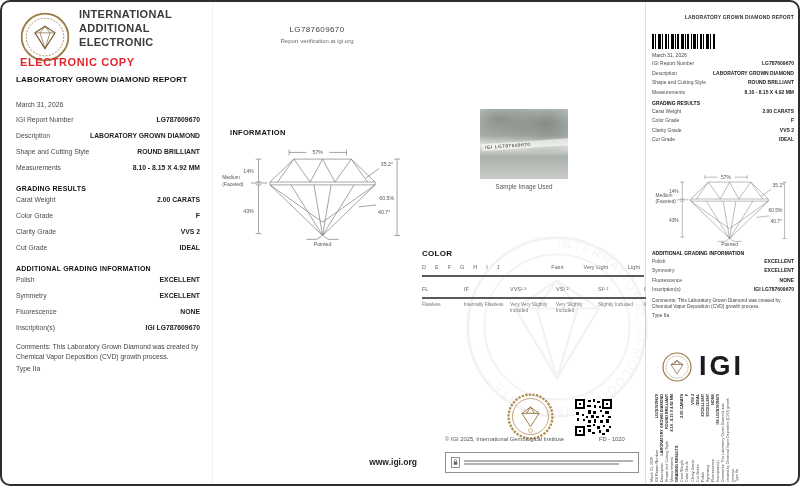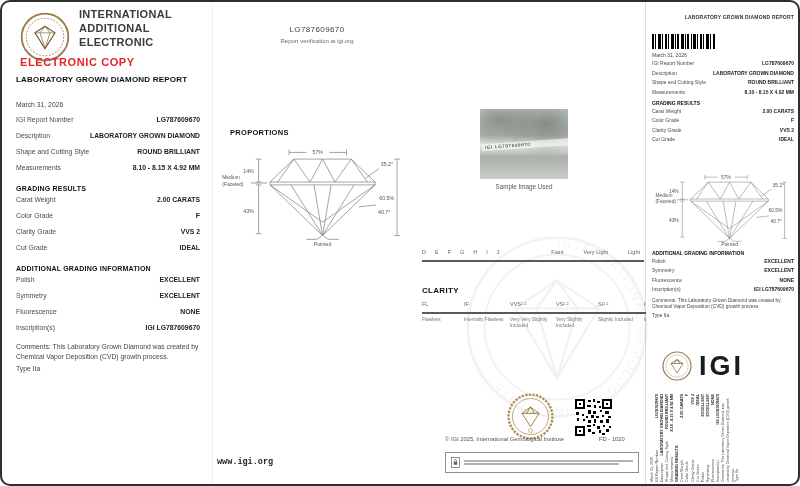--- a/index.html
+++ b/index.html
@@ -23,21 +23,21 @@
   .row .val { font-weight:bold; color:#222; text-align:right; }
   .sec-h { font-size:7px; font-weight:bold; color:#111; height:16px; display:flex; align-items:center; letter-spacing:.2px; }
   .comments { font-size:6.8px; line-height:1.45; color:#444; margin-top:2px; }
 
   
   .mid-head { left:215px; top:23px; width:200px; text-align:center; }
   .mid-num  { font-size:8px; color:#3f3f3f; letter-spacing:.4px; }
   .mid-ver  { font-size:6px; color:#6a6a6a; margin-top:4px; }
   .prop-title { left:228px; top:126px; font-size:7.5px; font-weight:bold; color:#111; letter-spacing:.3px; }
   .prop-svg { left:220px; top:138px; }
-  .website  { left:215px; top:455px; width:200px; text-align:left; font-size:8.5px; font-weight:bold; color:#222;font-family:Liberation Mono, monospace; }
+  .website  { left:215px; top:455px; width:200px; text-align:right; font-size:8.5px; font-weight:bold; color:#222; }
 
   .sample-img { left:478px; top:107px; width:88px; height:70px; overflow:hidden;
      background:
        radial-gradient(60px 40px at 20% 15%, rgba(90,100,92,.55), rgba(0,0,0,0) 70%),
        radial-gradient(70px 45px at 75% 20%, rgba(70,78,72,.5), rgba(0,0,0,0) 70%),
        linear-gradient(180deg,#cfd4cf 0%,#b7bdb7 38%,#e7eae6 52%,#aab0aa 68%,#c8ccc7 100%); }
   .inscription { position:absolute; left:2px; top:32px; width:92px; transform:rotate(-4deg);
      background:rgba(250,250,248,.65); font-size:4.6px; letter-spacing:.6px; color:#222;
      padding:1px 3px; white-space:nowrap; }
   .sample-cap { left:478px; top:181px; width:88px; text-align:center; font-size:6.3px; color:#555; }
@@ -74,21 +74,21 @@
   .right-body { left:650px; top:50px; width:142px; color:#444; }
   .r-date { font-size:5px; height:8px; }
   .rrow { display:flex; justify-content:space-between; align-items:baseline; height:9.5px; font-size:5px; }
   .rrow .lbl { color:#4a4a4a; }
   .rrow .val { font-weight:bold; color:#222; text-align:right; }
   .r-sec { font-size:5px; font-weight:bold; color:#111; height:9.5px; display:flex; align-items:center; }
   .mini-svg { left:653px; top:166px; }
   .right-add { left:650px; top:246px; width:142px; }
   .r-comments { font-size:4.8px; line-height:1.4; color:#444; margin-top:2px; }
 
-  .igi-logo { left:660px; top:349px; display:flex; align-items:flex-start; gap:7px; }
+  .igi-logo { left:660px; top:349px; display:flex; align-items:flex-end; gap:7px; }
   .igi-word { font-size:27px; font-weight:bold; color:#1b1b1b; letter-spacing:3px; }
 
   .rot-wrap { left:648px; top:392px; width:148px; height:88px; overflow:hidden; }
   .rot-inner { width:88px; height:148px; transform:rotate(-90deg) translateX(-100%); transform-origin:top left; }
   .rr { display:flex; justify-content:space-between; font-size:3.8px; line-height:1.35; color:#444; }
   .rr .val { font-weight:bold; color:#222; }
   .rr-h { font-size:3.8px; font-weight:bold; color:#111; line-height:1.35; }
   .rr-c { font-size:3.6px; color:#444; line-height:1.3; }
 
   svg text { font-family:"Liberation Sans",sans-serif; fill:#555; }
@@ -177,21 +177,21 @@
 
     <div class="comments">Comments: This Laboratory Grown Diamond was created by Chemical Vapor Deposition (CVD) growth process.</div>
     <div class="comments">Type IIa</div>
   </div>
 
   <div class="abs mid-head">
     <div class="mid-num">LG787609670</div>
     <div class="mid-ver">Report verification at igi.org</div>
   </div>
 
-  <div class="abs prop-title">PROPORTIONS</div>
+  <div class="abs prop-title">INFORMATION</div>
 
   <div class="abs prop-svg">
     <svg viewBox="0 0 190 112" width="182" height="107">
       <g class="pline">
         <path d="M70 13 H88 M112 13 H130 M70 10 V16 M130 10 V16"></path>
         <path d="M35 20 H41 M38 20 V44 M35 44 H41 M38 47 V98 M35 47 H41 M35 98 H41"></path>
         <path d="M30 45 H47"></path>
         <path d="M50 44 L75 20 H135 L160 44 M50 44 H160 M50 47 H160 M50 44 V47 M160 44 V47"></path>
         <path d="M75 20 L58 44 M75 20 L92 44 L105 20 L118 44 L135 20 L152 44"></path>
         <path d="M50 47 L105 100 L160 47 M50 47 L105 86 L160 47 M72 47 L105 100 M138 47 L105 100 M96 47 L105 100 M114 47 L105 100"></path>
@@ -226,41 +226,41 @@
       </text>
     </svg>
   </div>
 
   <div class="abs sample-img">
     <div class="inscription">IGI LG787609670</div>
   </div>
   <div class="abs sample-cap">Sample Image Used</div>
 
   <div class="abs scale-block color-block">
+    <div class="scale-title">COLOR</div>
     <div class="color-row">
       <div class="color-letters">
         <span>D</span>
         <span>E</span>
         <span>F</span>
         <span>G</span>
         <span>H</span>
         <span>I</span>
         <span>J</span>
       </div>
       <div class="color-ranges">
         <span>Faint</span>
         <span>Very Light</span>
         <span>Light</span>
       </div>
     </div>
     <div class="scale-line"></div>
   </div>
 
   <div class="abs clarity-block">
-    <div class="scale-title">CLARITY</div>
     <div class="clar-row">
       <span class="cw0">FL</span>
       <span class="cw1">IF</span>
       <span class="cw2">VVS¹ ²</span>
       <span class="cw3">VS¹ ²</span>
       <span class="cw4">SI¹ ²</span>
       <span class="cw5">I¹ ² ³</span>
     </div>
     <div class="scale-line"></div>
     <div class="clar-desc">

